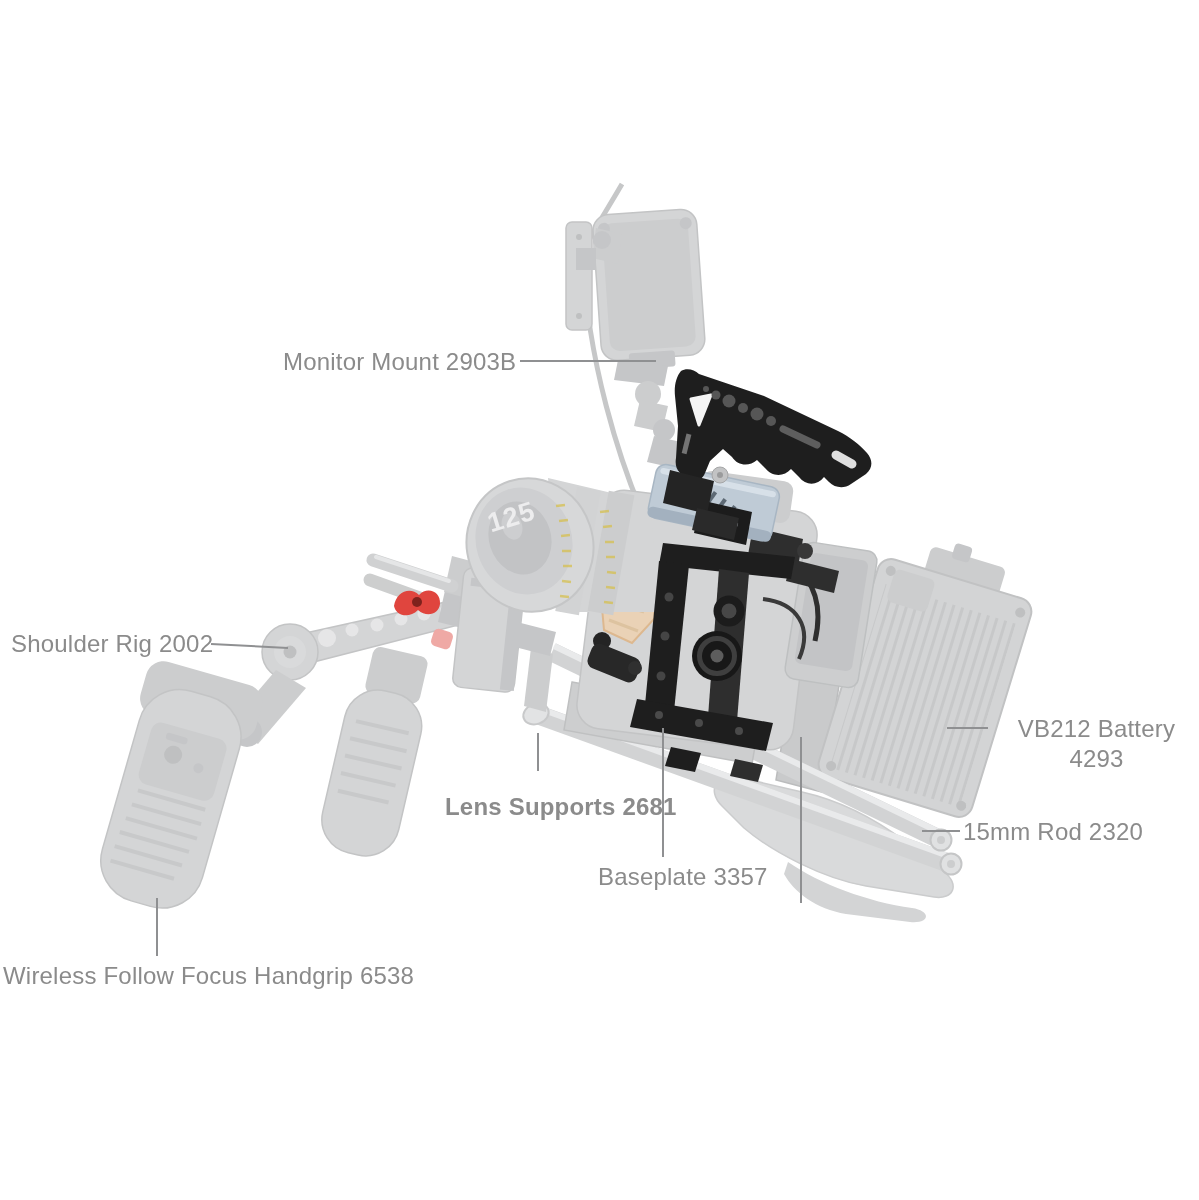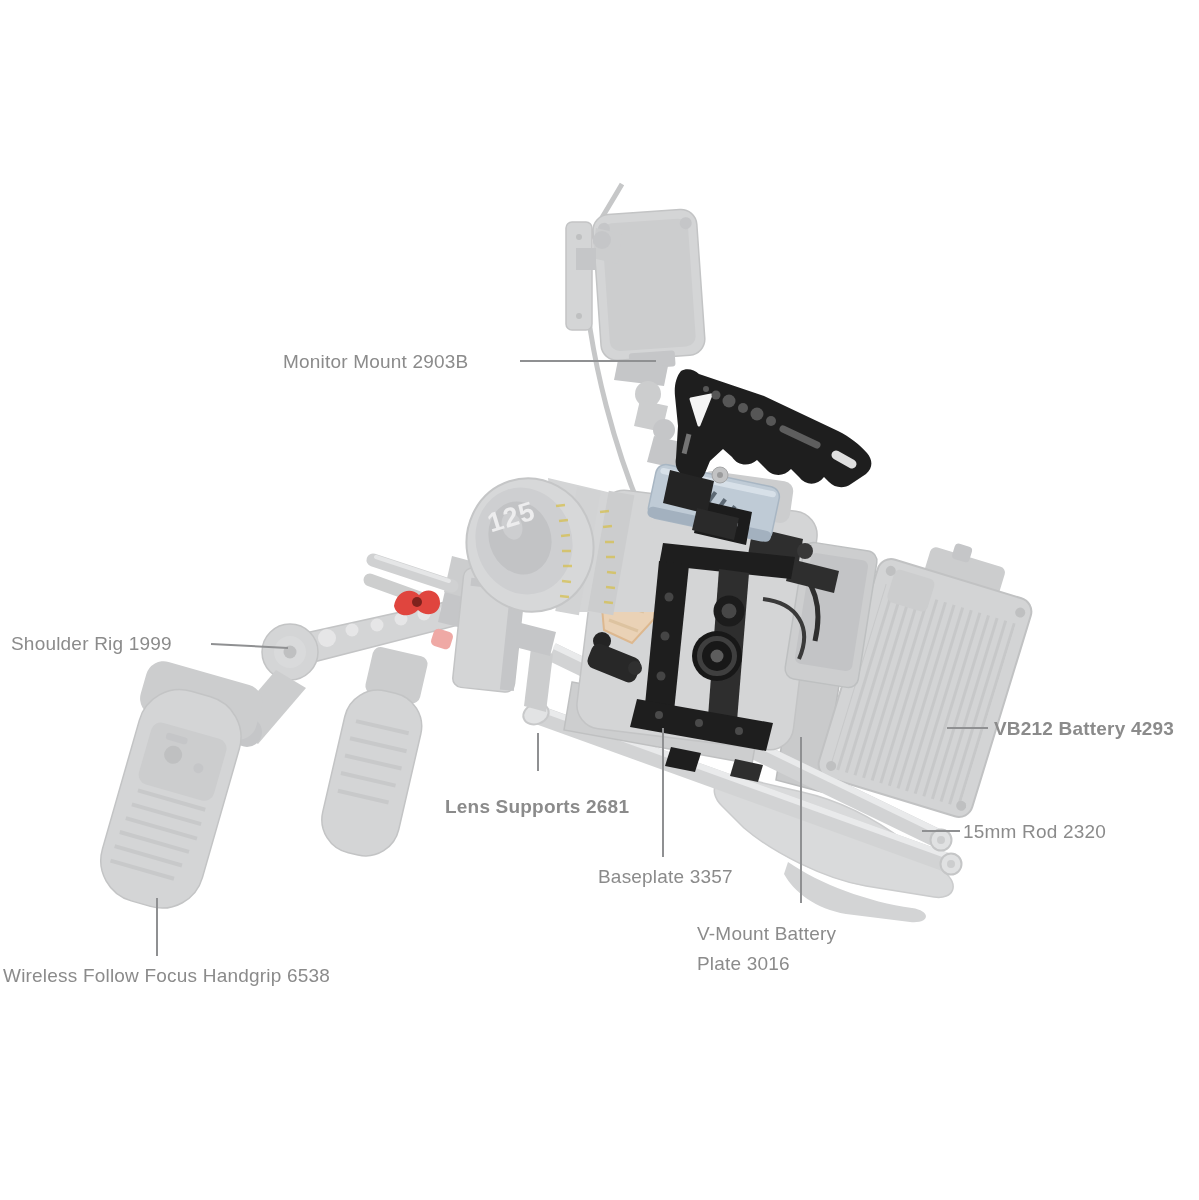--- a/index.html
+++ b/index.html
@@ -11,22 +11,22 @@
     --highlight-black:#1e1e1e;
     --ssd-blue:#bfcbd6;
     --accent-red:#e0453e;
     --latch-pink:#f0928d;
     --lens-tick-yellow:#d6c050;
   }
   html,body{margin:0;padding:0;background:#fff;}
   .stage{position:relative;width:1199px;height:1200px;background:var(--background);
          font-family:"Liberation Sans",sans-serif;overflow:hidden;}
   .stage svg{position:absolute;left:0;top:0;}
-  .callout{position:absolute;font-size:19px;line-height:30px;color:var(--label-text);
-           white-space:pre-line;letter-spacing:.2px;}
+  .callout{position:absolute;font-size:24px;line-height:30px;color:var(--label-text);
+           white-space:pre-line;letter-spacing:.2px;text-align:center;}
   
   .gf {fill:var(--ghost-fill);}
   .ghost {fill:var(--ghost-fill);stroke:var(--ghost-stroke);stroke-width:1.5;}
   .g2 {fill:#cccdce;}
   .g3 {fill:#c5c6c8;}
   .g4 {fill:#bfc0c1;}
   .gl {stroke:#c8c9ca;fill:none;}
   
   .blk {fill:var(--highlight-black);}
   .blk2{fill:#2e2e2e;}
@@ -261,22 +261,20 @@
     <path class="leader" d="M 538 733 V 771"></path>
     <path class="leader" d="M 663 728 V 857"></path>
     <path class="leader" d="M 947 728 H 988"></path>
     <path class="leader" d="M 922 831 H 960"></path>
     <path class="leader" d="M 801 737 V 903"></path>
     <path class="leader" d="M 157 898 V 956"></path>
   </g>
 </svg>
 
 <div class="callout" style="left:283px;top:347px;">Monitor Mount 2903B</div>
-<div class="callout" style="left:11px;top:629px;">Shoulder Rig 1999</div>
+<div class="callout" style="left:11px;top:629px;">Shoulder Rig 2002</div>
 <div class="callout" style="left:445px;top:792px;font-weight:bold;">Lens Supports 2681</div>
 <div class="callout" style="left:578px;top:862px;margin-left:20px;">Baseplate 3357</div>
-<div class="callout" style="left:994px;top:714px;font-weight:bold;">VB212 Battery 4293</div>
+<div class="callout" style="left:994px;top:714px;">VB212 Battery 4293</div>
 <div class="callout" style="left:963px;top:817px;">15mm Rod 2320</div>
-<div class="callout" style="left:697px;top:919px;">V-Mount Battery
-Plate 3016</div>
 <div class="callout" style="left:3px;top:961px;">Wireless Follow Focus Handgrip 6538</div>
 
 </div>
 
 </body></html>

